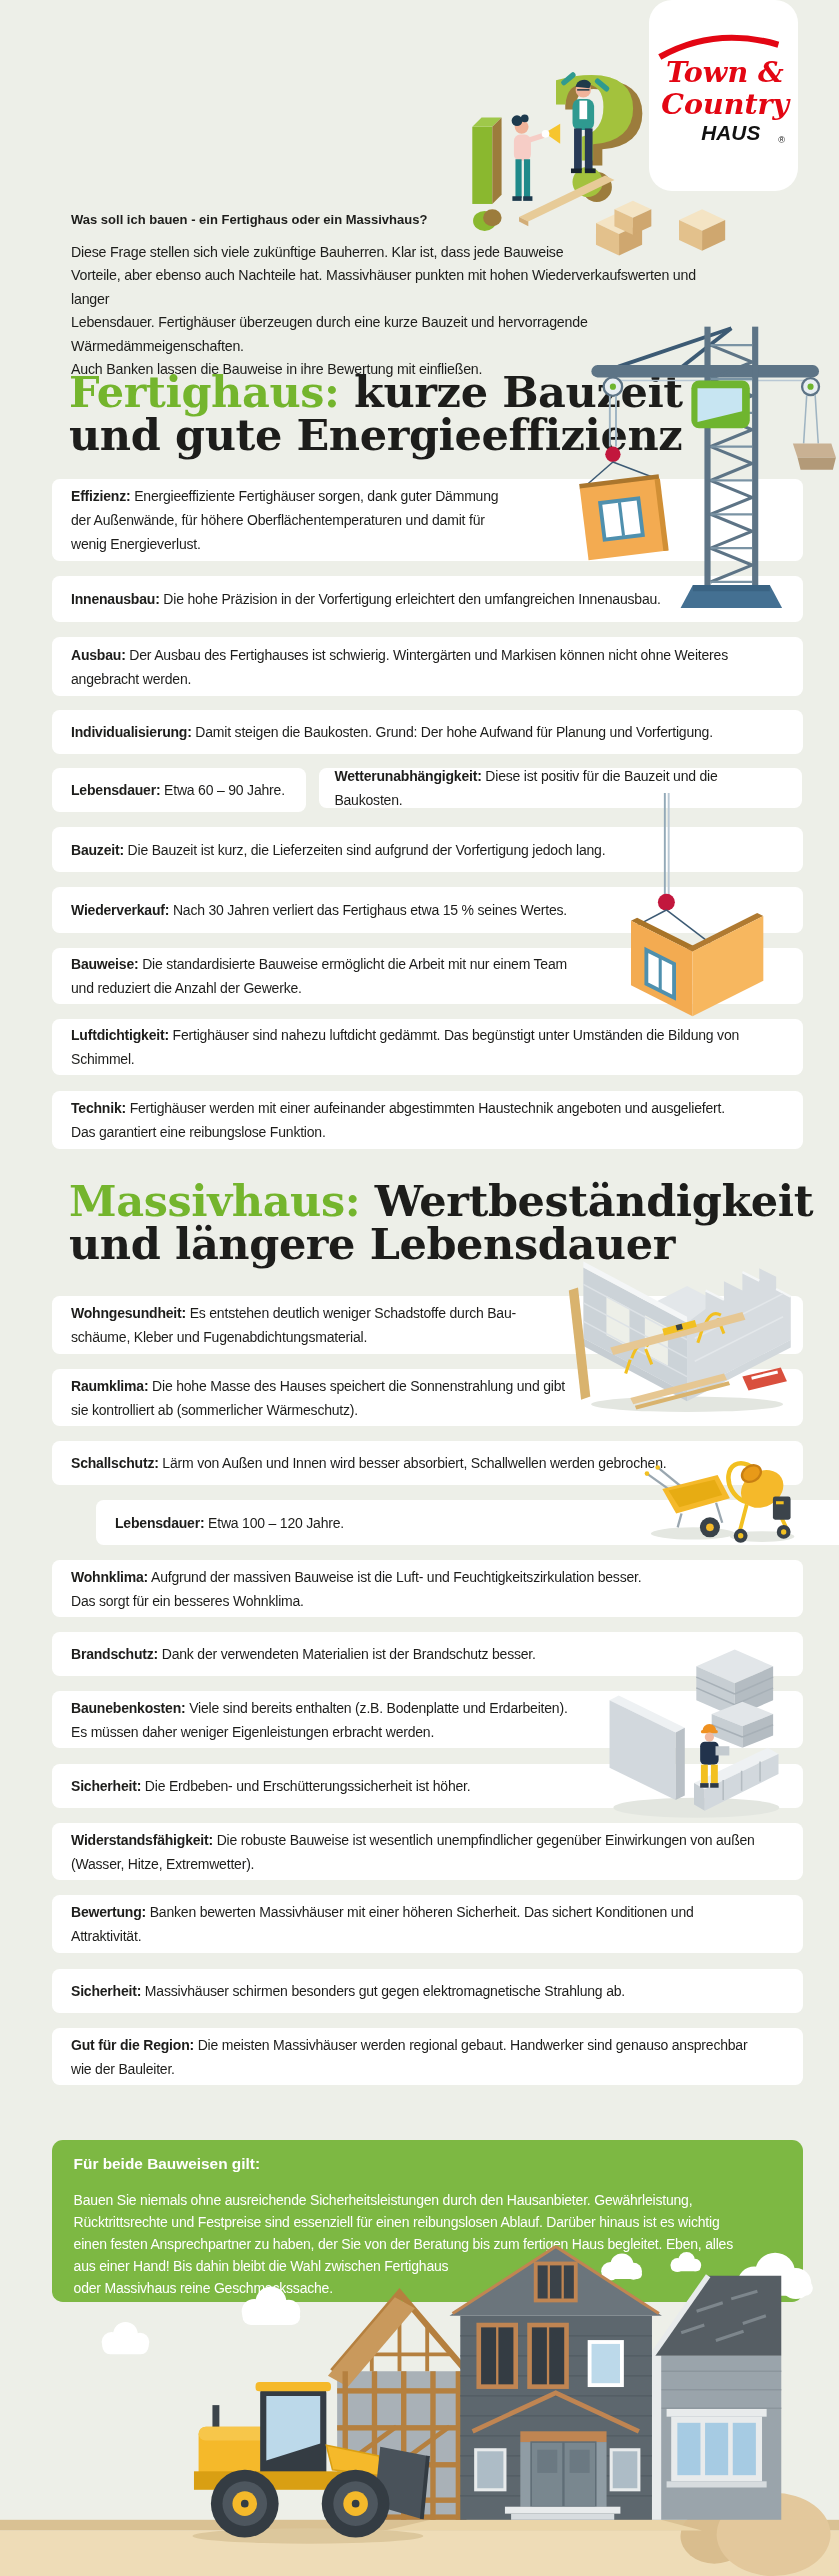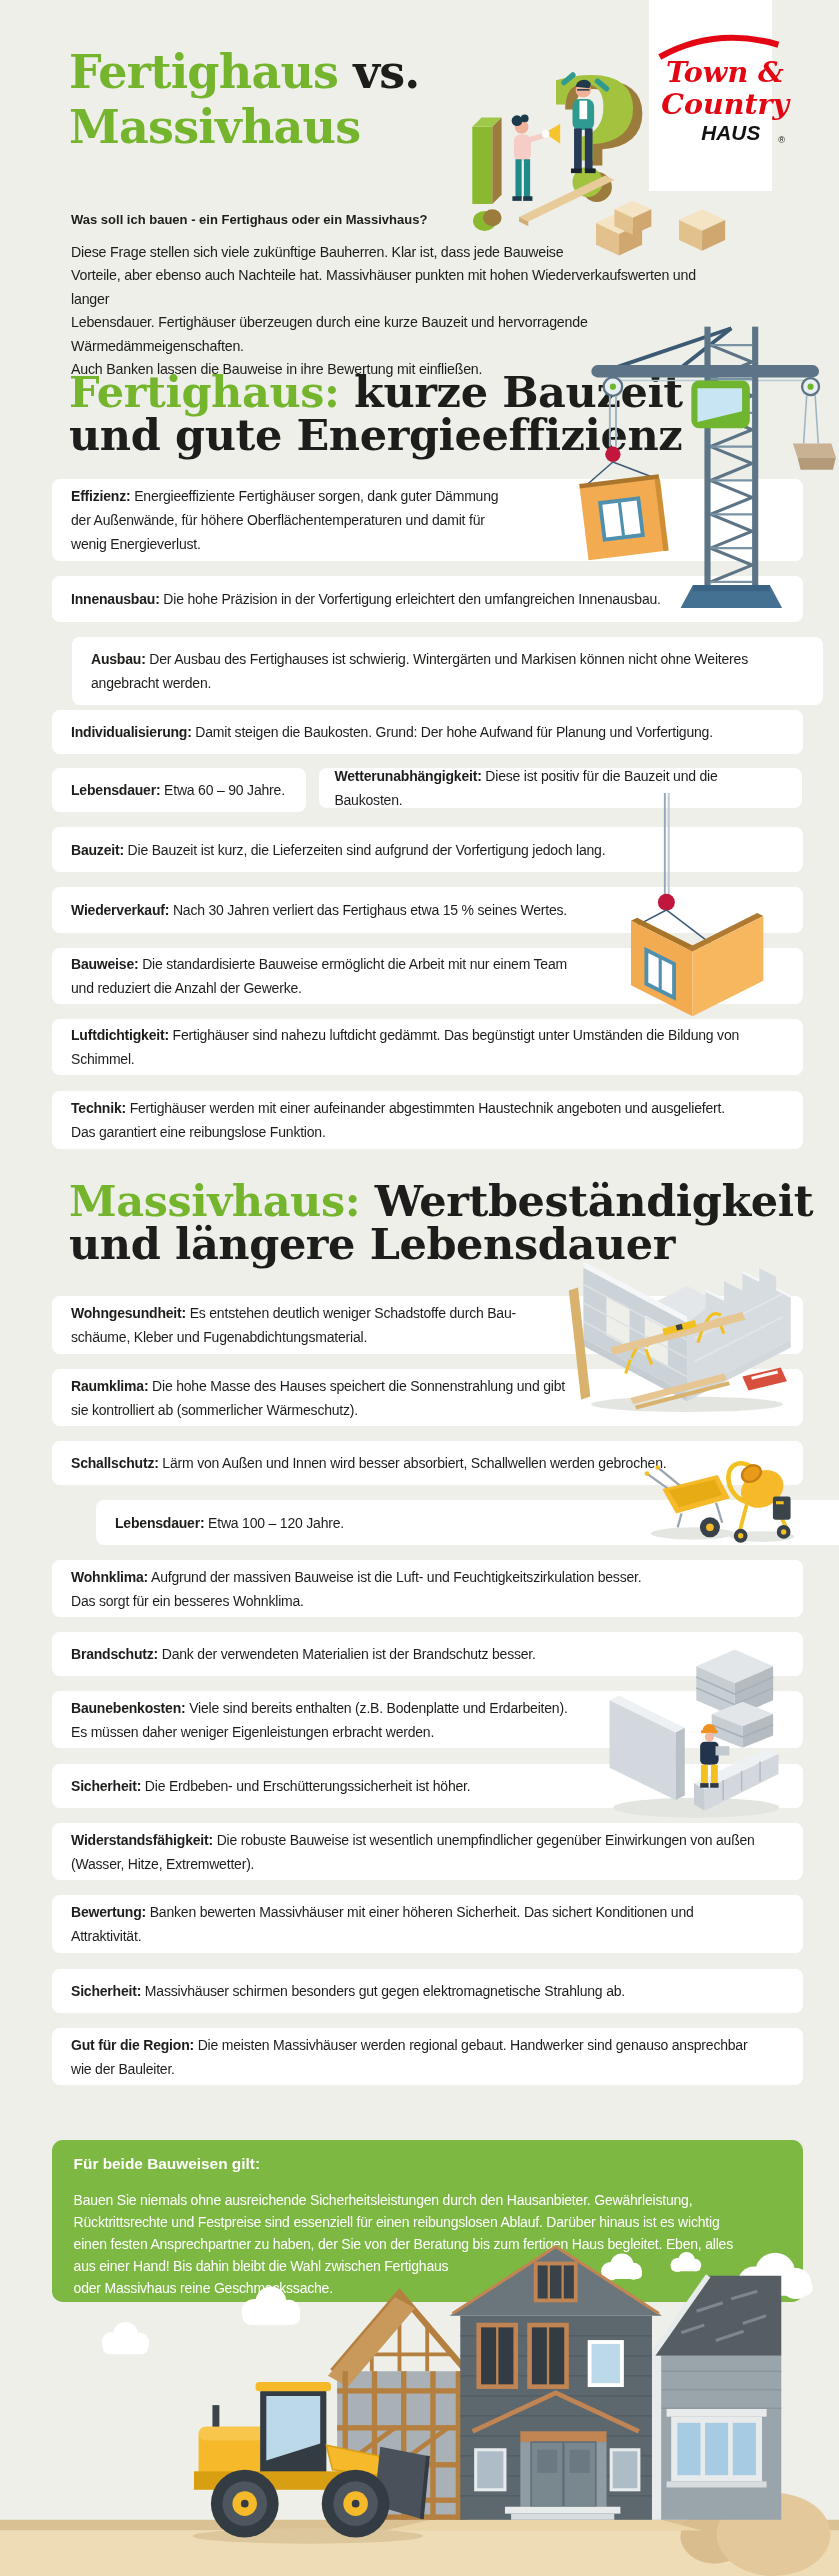--- a/index.html
+++ b/index.html
@@ -15,38 +15,34 @@
   
   .q{left:71px;top:212px;font-size:13px;font-weight:bold;z-index:3;}
   .intro{left:71px;top:241px;width:631px;font-size:14.2px;line-height:23.4px;letter-spacing:-0.2px;z-index:3;}
   .pl{white-space:pre-line;}
   
   .card{position:absolute;left:52px;width:751px;background:#ffffff;border-radius:7.7px;
         display:flex;align-items:center;padding:0 19px;box-sizing:border-box;z-index:1;}
   .card p{margin:0;font-size:14px;line-height:24px;letter-spacing:-0.2px;color:#1d1d1b;}
   .card b{font-weight:bold;}
   
-  .logo-box{left:649px;top:0;width:123px;height:191px;background:#ffffff;z-index:4;}
+  .logo-box{left:649px;top:0;width:149px;height:191px;background:#ffffff;z-index:4;border-radius:23px;}
   
   .gbox{left:52px;top:2140px;width:751px;height:162px;background:#7db843;border-radius:10.8px;
         box-sizing:border-box;padding:15.4px 21.6px;color:#ffffff;z-index:2;}
   .gbox h3{margin:0;font-size:15.4px;font-weight:bold;color:#ffffff;}
   .gbox p{margin:16px 0 0 0;font-size:14px;line-height:22px;letter-spacing:-0.2px;color:#ffffff;}
   .ill{z-index:5;}
   .scene{z-index:6;}
 </style>
 </head>
 <body>
 
 <div id="page">
 
-  <div class="abs big-title">
-    <div><span class="green">Fertighaus</span> <span>vs.</span></div>
-    <div class="green">Massivhaus</div>
-  </div>
 
   <svg class="abs ill" style="left:443px;top:42px;" width="212" height="216" viewBox="0 0 275 280">
 
     <text x="145" y="205" font-family="DejaVu Serif,serif" font-weight="bold" font-size="210" fill="#9c7c3c">?</text>
     <text x="133" y="198" font-family="DejaVu Serif,serif" font-weight="bold" font-size="210" fill="#a3c23d">?</text>
 
     <g>
       <rect x="38" y="110" width="26" height="100" fill="#8ab82f"></rect>
       <polygon points="38,110 50,98 76,98 64,110" fill="#9fc84a"></polygon>
       <polygon points="64,110 76,98 76,198 64,210" fill="#9c7c3c"></polygon>
@@ -166,21 +162,21 @@
   </svg>
 
   <div class="card" style="top:479px;height:82px;">
       <p><b>Effizienz:</b> <span class="pl">Energieeffiziente Fertighäuser sorgen, dank guter Dämmung
 der Außenwände, für höhere Oberflächentemperaturen und damit für
 wenig Energieverlust.</span></p>
     </div>
   <div class="card" style="top:576px;height:46px;">
       <p><b>Innenausbau:</b> <span class="pl">Die hohe Präzision in der Vorfertigung erleichtert den umfangreichen Innenausbau.</span></p>
     </div>
-  <div class="card" style="top:637px;height:68px;margin-left:20px;">
+  <div class="card" style="top:637px;height:59px;">
       <p><b>Ausbau:</b> <span class="pl">Der Ausbau des Fertighauses ist schwierig. Wintergärten und Markisen können nicht ohne Weiteres
 angebracht werden.</span></p>
     </div>
   <div class="card" style="top:710px;height:44px;">
       <p><b>Individualisierung:</b> <span class="pl">Damit steigen die Baukosten. Grund: Der hohe Aufwand für Planung und Vorfertigung.</span></p>
     </div>
   <div class="card" style="top:768px;height:44px;width:254px;">
       <p><b>Lebensdauer:</b> <span class="pl">Etwa 60 – 90 Jahre.</span></p>
     </div>
   <div class="card" style="top:768px;height:40px;left:319px;width:483px;padding:0 15.4px;">

